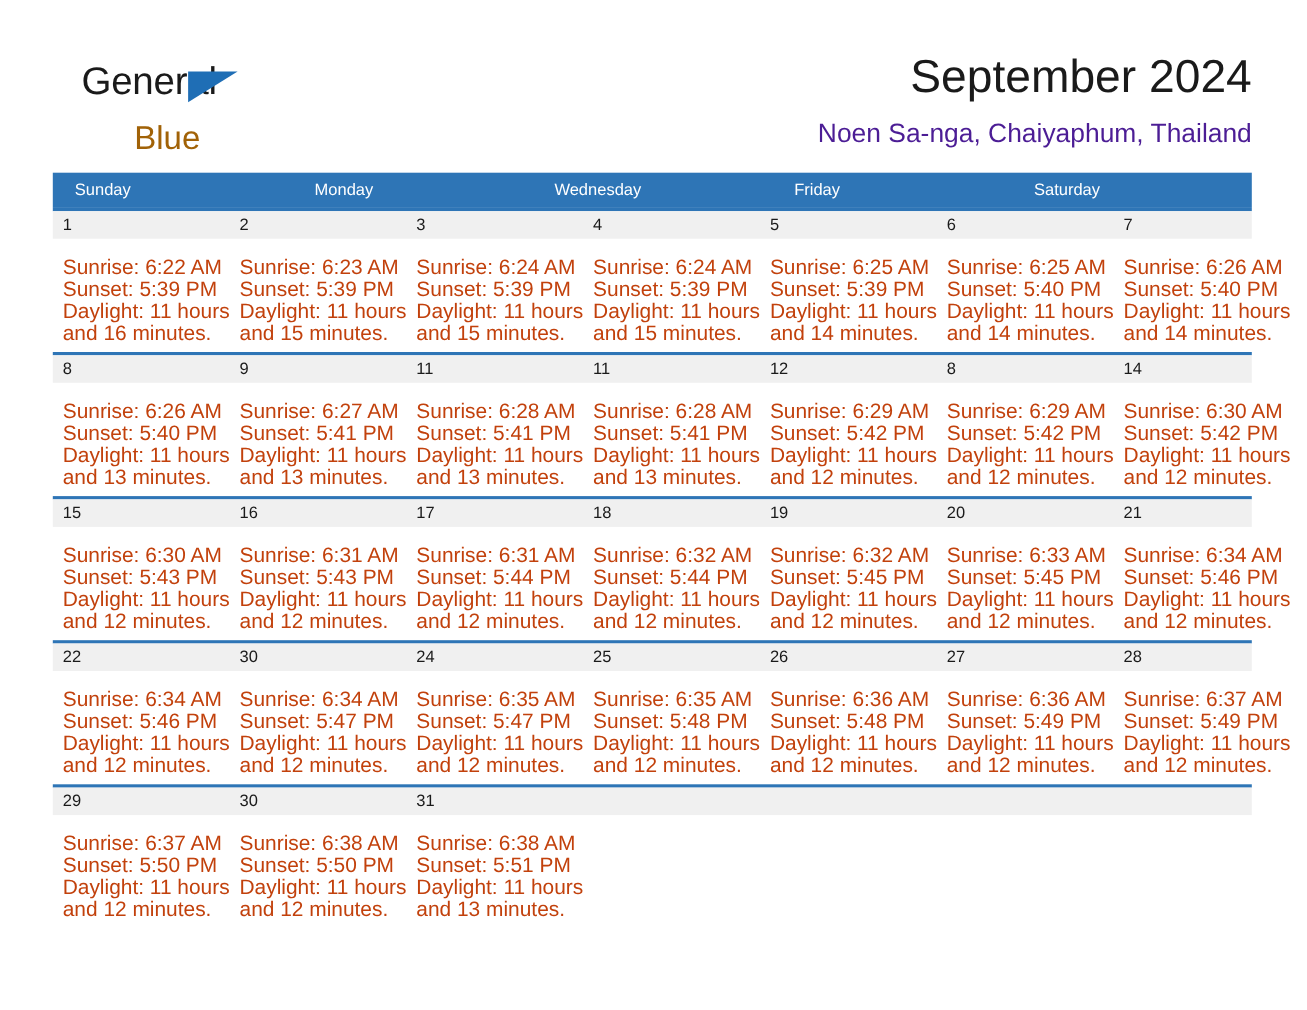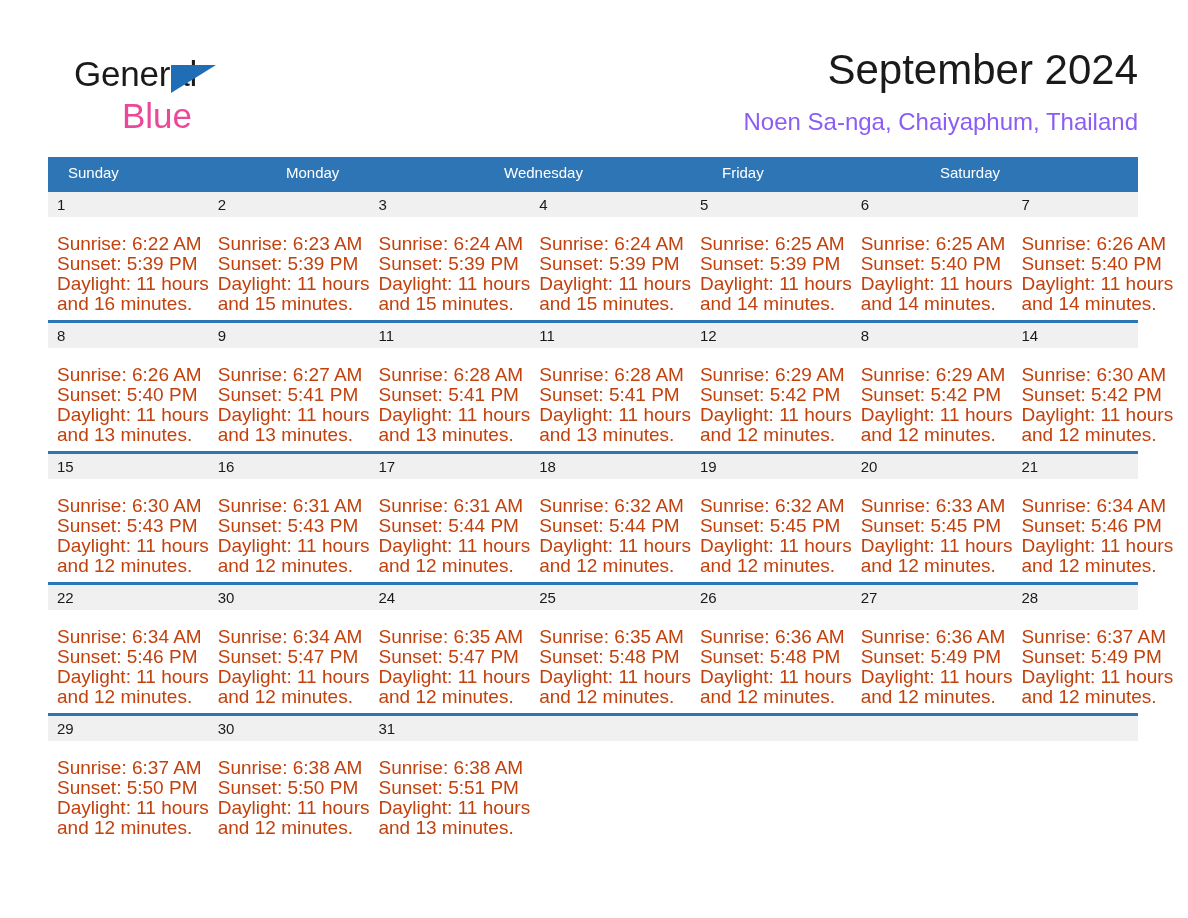--- a/index.html
+++ b/index.html
@@ -54,23 +54,23 @@
     left: 97px;
     top: 11px;
     width: 0;
     height: 0;
     border-left: 45px solid #1f6eb5;
     border-bottom: 28px solid transparent;
   }
   .brand-line2 {
     position: absolute;
     left: 48px;
-    top: 42px;
-    font-size: 35px;
-    color: #ec4899;
+    top: 52px;
+    font-size: 30px;
+    color: #a16207;
     font-weight: 400;
     line-height: 40px;
     white-space: nowrap;
   }
 
   .title-block {
     position: absolute;
     right: 0;
     top: 0;
     text-align: right;
@@ -79,21 +79,21 @@
     font-size: 42px;
     font-weight: 400;
     color: #1a1a1a;
     line-height: 52px;
     white-space: nowrap;
   }
   .cal-subtitle {
     margin-top: 12px;
     font-size: 24px;
     font-weight: 400;
-    color: #8b5cf6;
+    color: #4c1d95;
     line-height: 28px;
     white-space: nowrap;
   }
 
   
   .calendar {
     position: absolute;
     left: 48px;
     top: 157px;
     width: 1090px;

